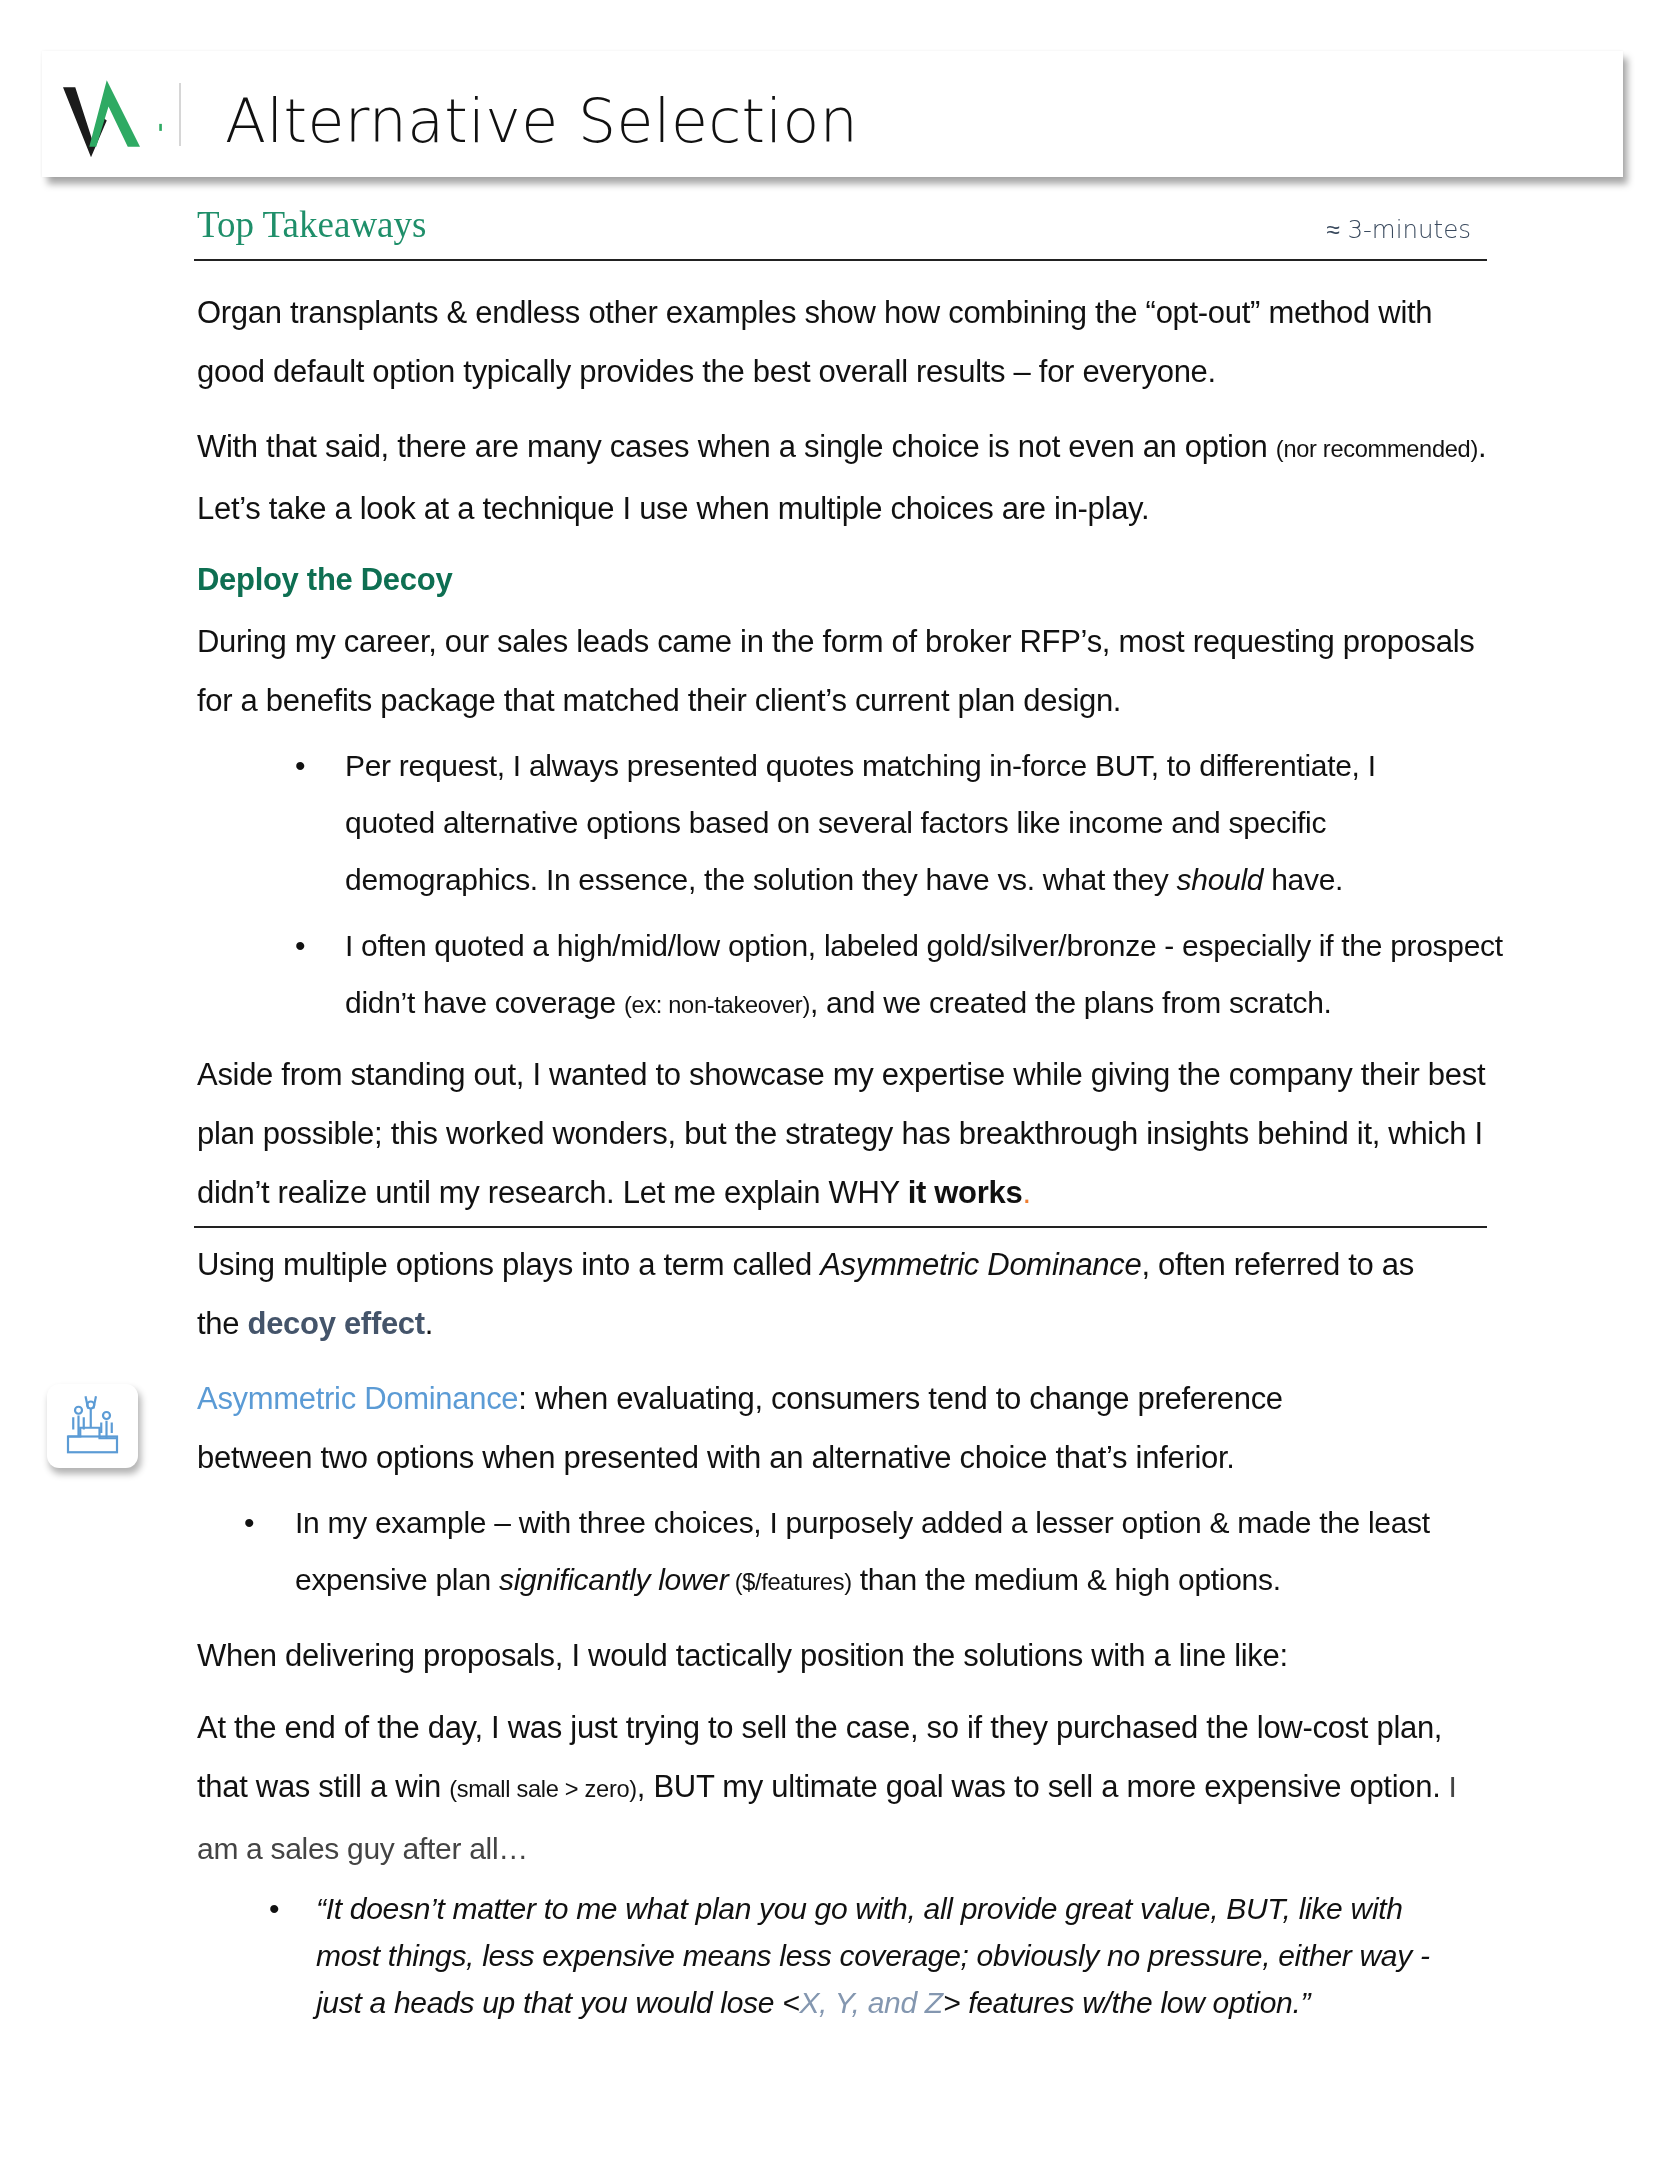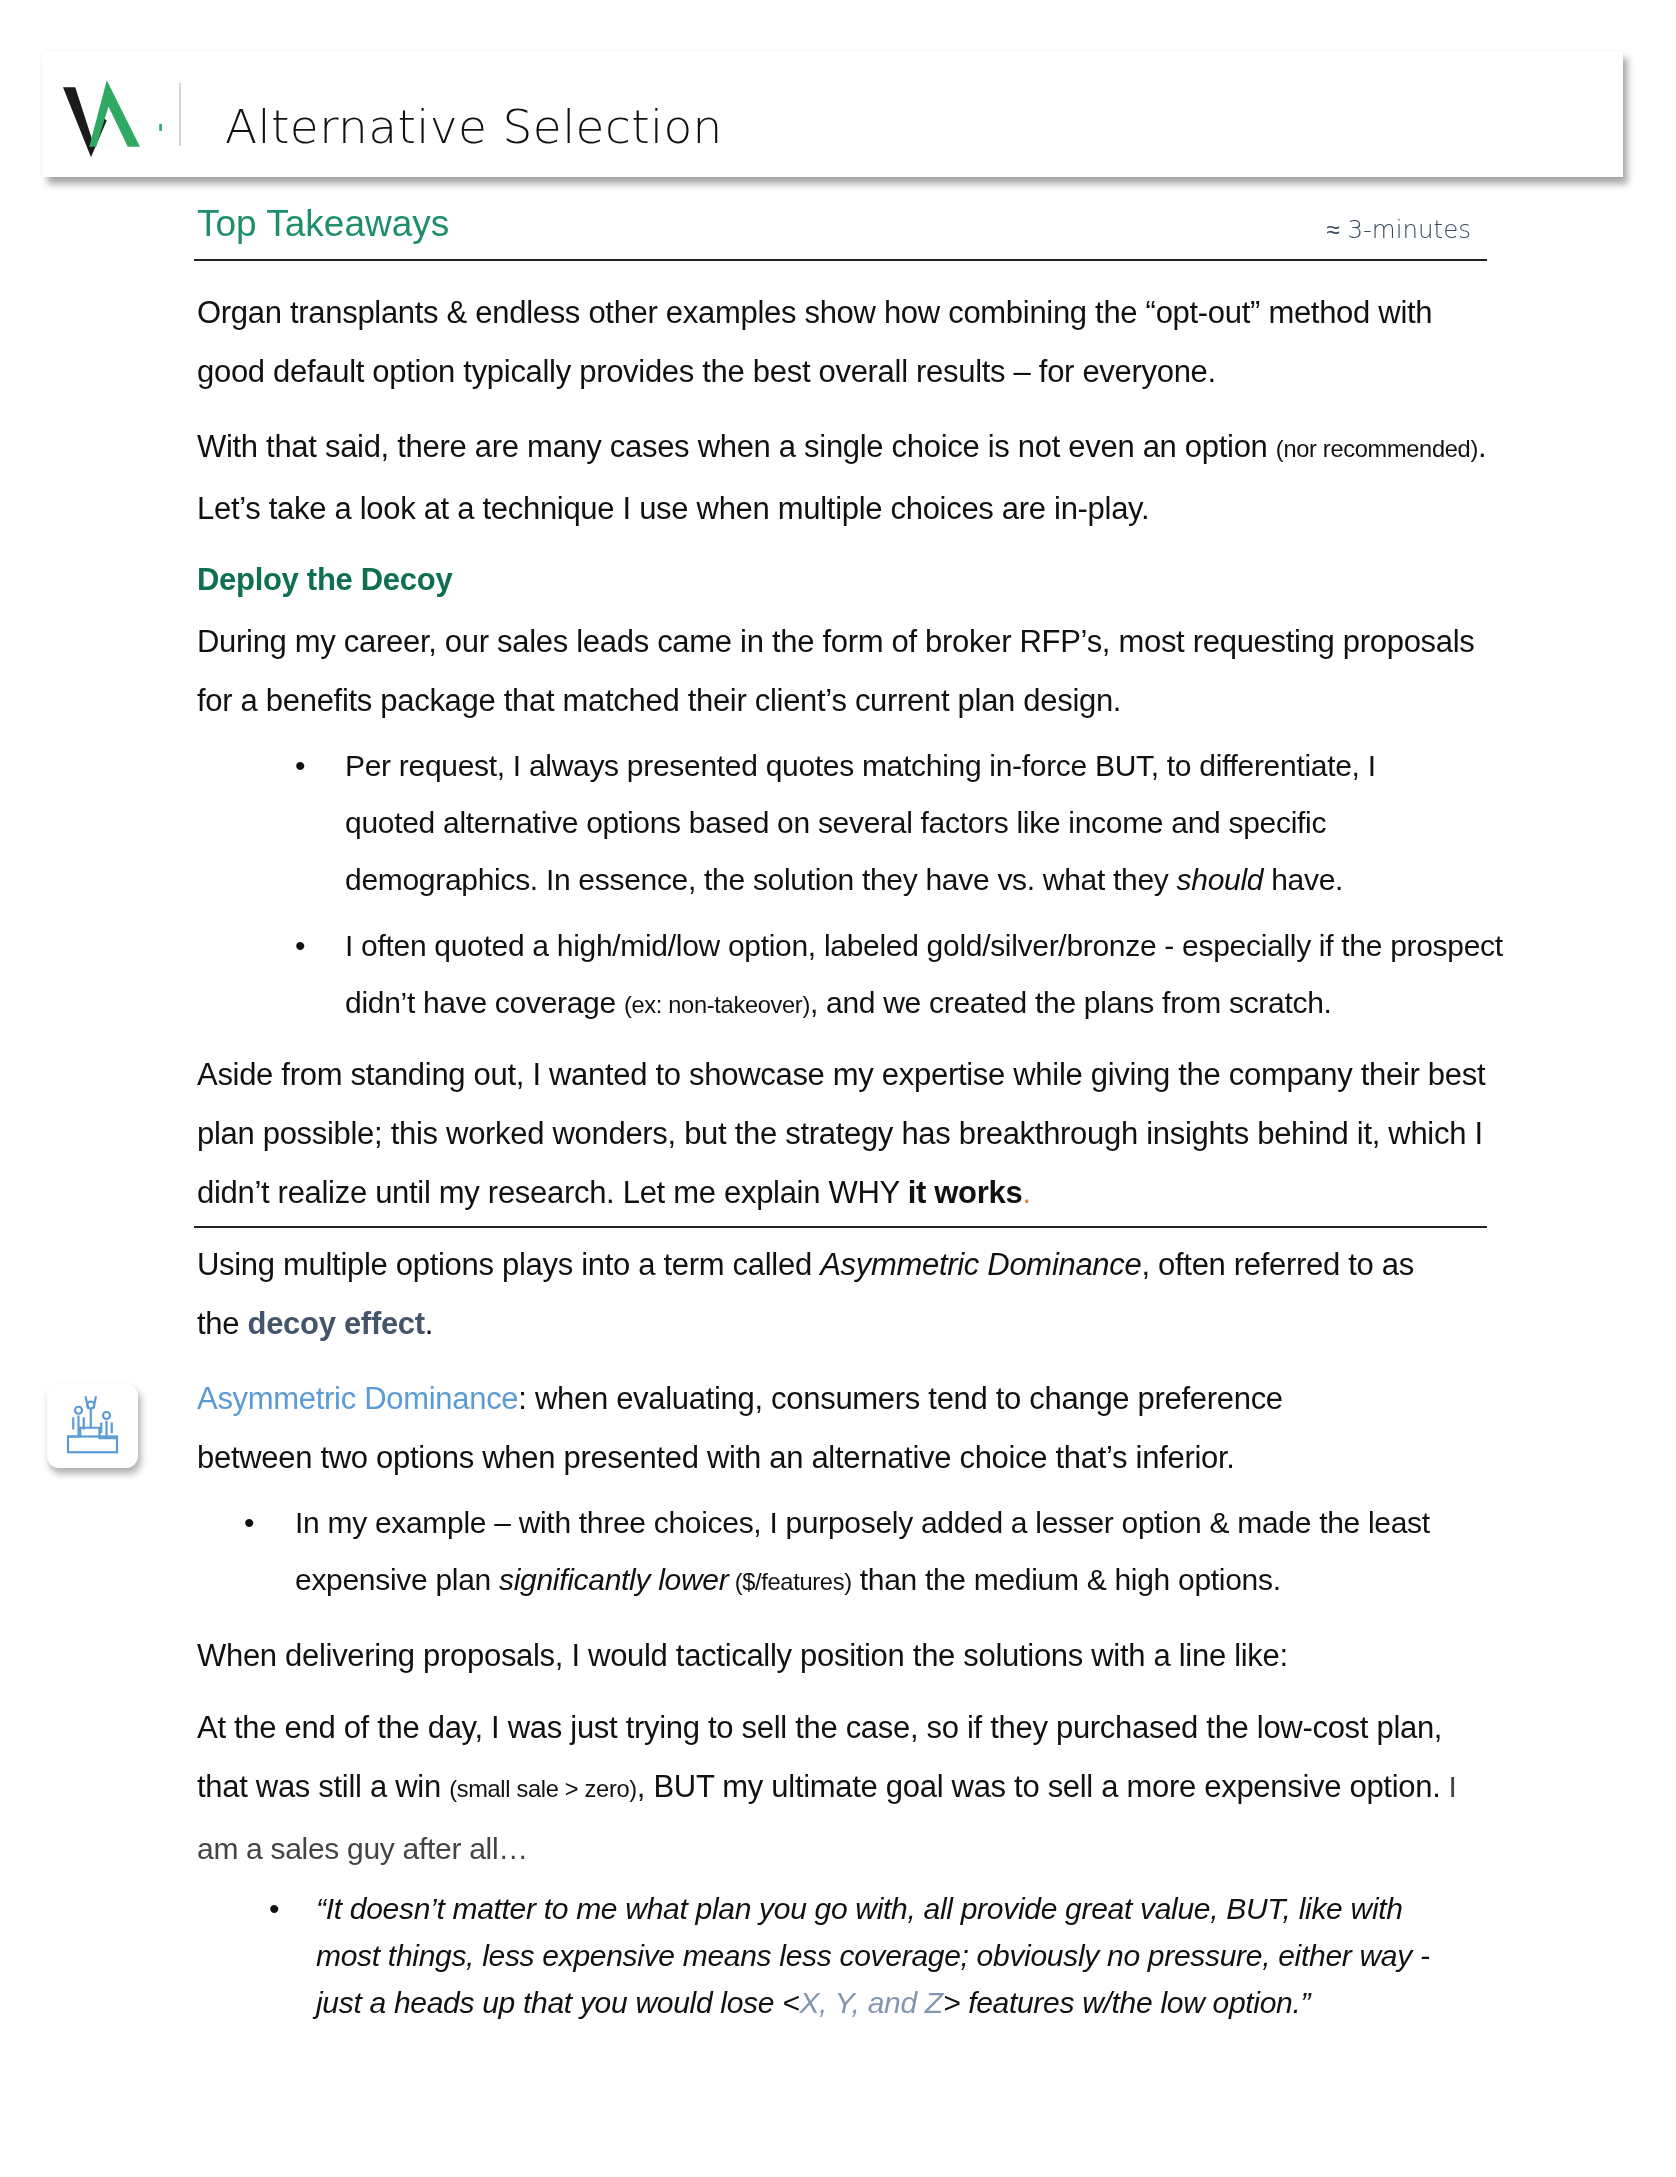--- a/index.html
+++ b/index.html
@@ -2,24 +2,24 @@
 <html style="font-size:14px"><head>
 <meta charset="utf-8">
 <style>
   html, body { margin:0; padding:0; background:#ffffff; }
   body { width:1677px; height:2177px; position:relative; overflow:hidden;
          font-family:"Liberation Sans", sans-serif; color:#111; }
   .header-box { position:absolute; left:42px; top:51px; width:1581px; height:126px;
          background:#fff; box-shadow: 5.2px 7px 7px rgba(0,0,0,0.35), 0 0 2.6px rgba(0,0,0,0.06); }
   .logo { position:absolute; left:63px; top:80px; width:105px; height:79px; }
   .logo-divider { position:absolute; left:179px; top:83px; width:1.7px; height:63px; background:#d6d6d6; }
-  .doc-title { position:absolute; left:225px; top:99px; font-size:47px; color:#111; letter-spacing:0.4px;
+  .doc-title { position:absolute; left:225px; top:86px; font-size:60px; color:#111; letter-spacing:0.4px;
          font-family:"DejaVu Sans", sans-serif; font-weight:300; }
   .section-heading { position:absolute; left:197px; top:203px; font-size:37px; color:#1f8f6a;
-         font-family:Liberation Sans, sans-serif; font-weight:300; }
+         font-family:Liberation Serif, serif; font-weight:300; }
   .read-time { position:absolute; right:206px; top:215px; font-size:24.5px; color:#3a4a5e;
          font-family:"DejaVu Sans", sans-serif; font-weight:300; }
   .rule { position:absolute; left:194px; width:1293px; height:1.7px; background:#222; }
   .content { position:absolute; left:197px; width:1363px; font-size:31px; line-height:59px;
          font-family:"Liberation Sans", sans-serif; letter-spacing:-0.3px; }
   p { margin:0; }
   .small { font-size:23.6px; }
   .green-heading { color:#0e6f52; font-weight:bold; font-size:31px; }
   .bullets { list-style:none; margin:0; padding:0; }
   .bullets li { position:relative; }

